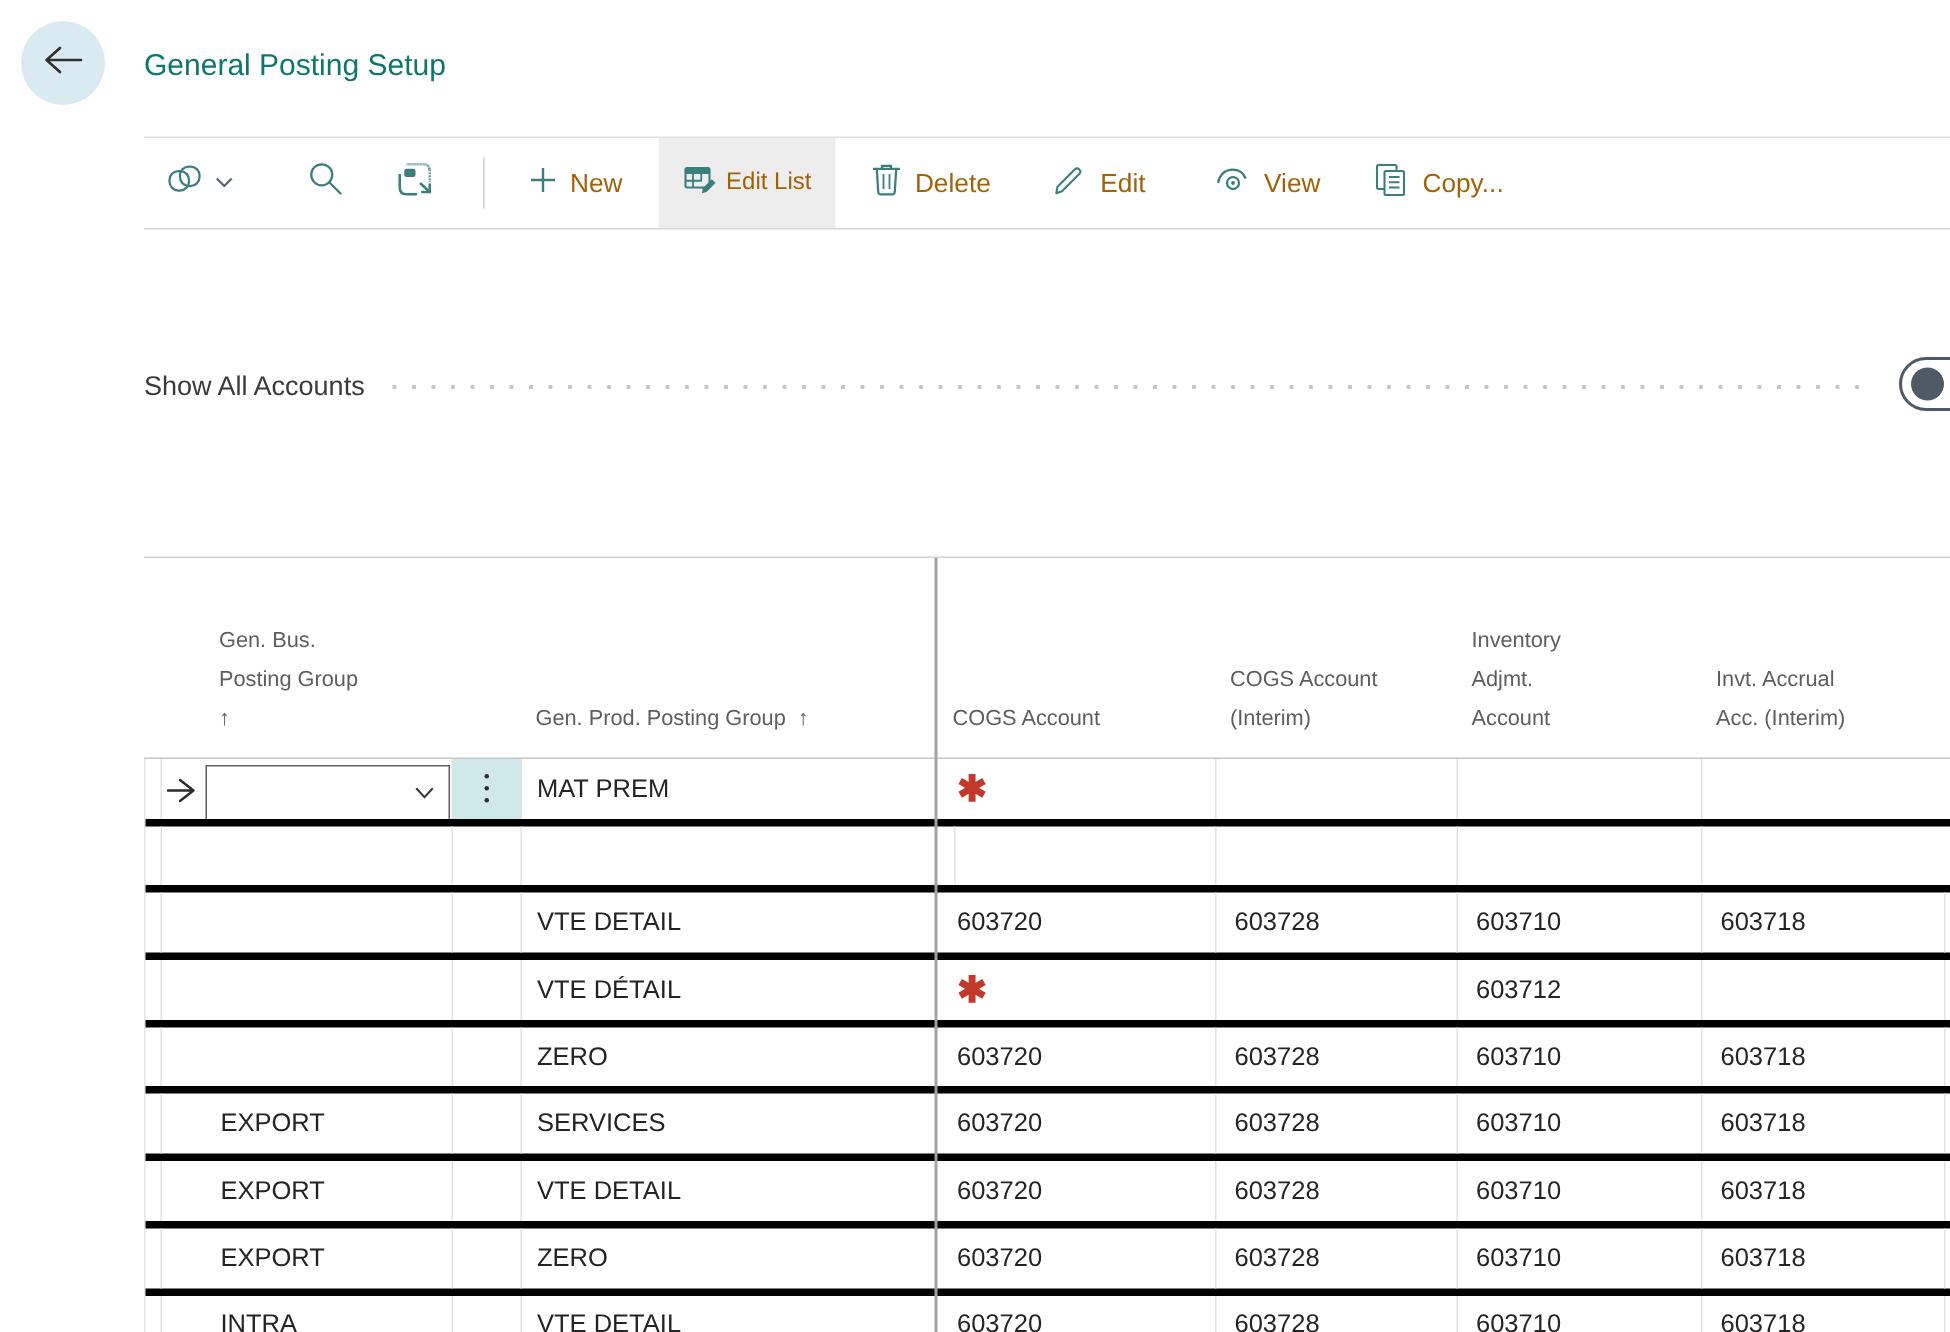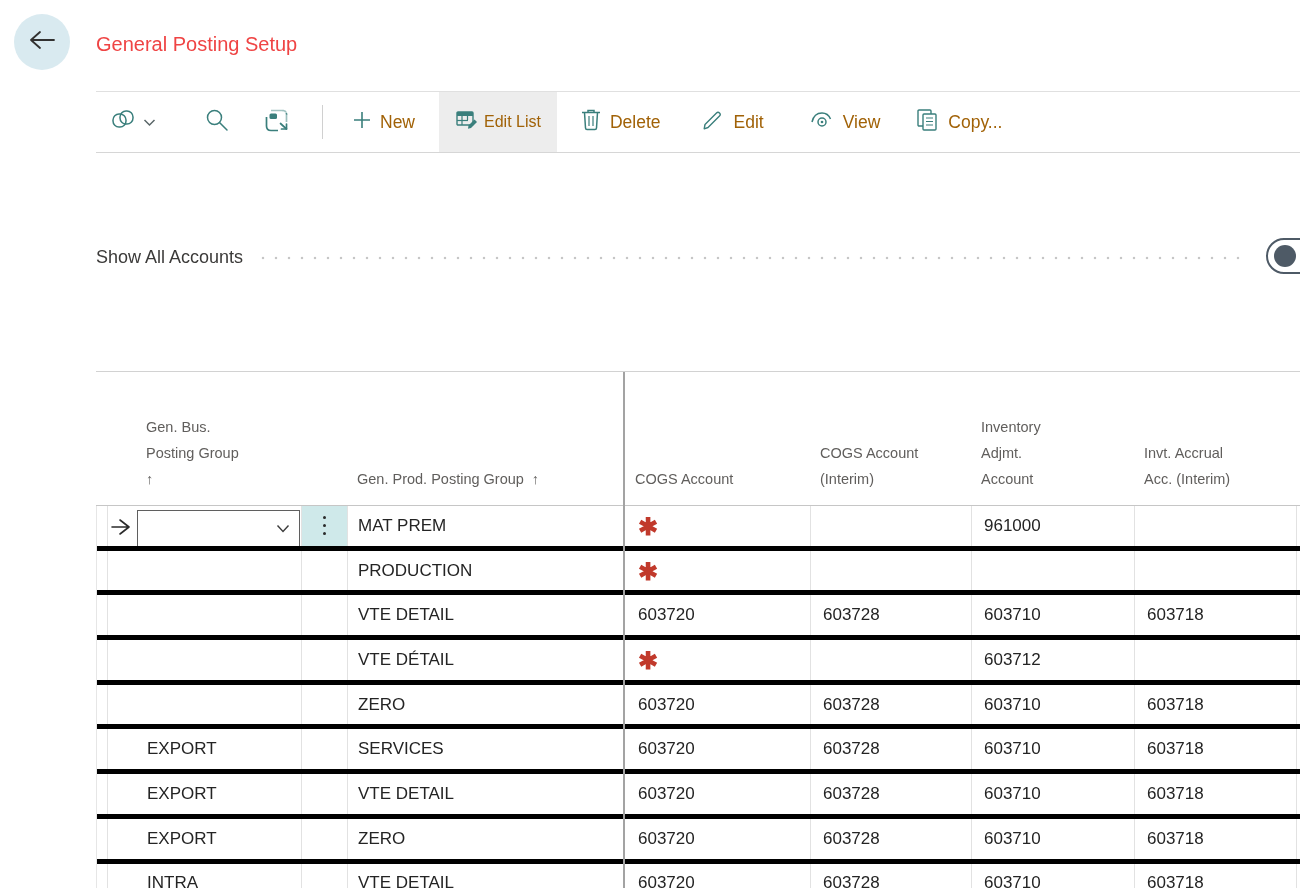--- a/index.html
+++ b/index.html
@@ -6,21 +6,21 @@
   body{
     width:1300px;height:888px;position:relative;overflow:hidden;
     background:#ffffff;font-family:"Liberation Sans", sans-serif;
     -webkit-font-smoothing:antialiased;color:#323130;
   }
   
   .back-btn{
     position:absolute;left:14px;top:14px;width:56px;height:56px;border-radius:50%;
     background:#d9eaf0;display:flex;align-items:center;justify-content:center;cursor:pointer;
   }
-  .page-title{position:absolute;left:96px;top:33px;font-size:20px;color:#ef4444;}
+  .page-title{position:absolute;left:96px;top:33px;font-size:20px;color:#0f766e;}
   
   .toolbar{
     position:absolute;left:96px;top:91px;width:1204px;height:62px;box-sizing:border-box;
     border-top:1px solid #e0e0e0;border-bottom:1px solid #d6d6d6;
     display:flex;align-items:center;white-space:nowrap;
   }
   .tb-btn{display:flex;align-items:center;gap:9px;font-size:17.5px;color:#323130;cursor:pointer;}
   .tb-icon-btn{display:flex;align-items:center;cursor:pointer;}
   .tb-label{color:#a16207;}
   .tb-divider{width:1px;height:34px;background:#d0d0d0;margin-left:32px;}
@@ -256,30 +256,28 @@
         <span class="dots">
             <i></i>
             <i></i>
             <i></i>
           </span>
       </div>
       <div class="cell c-genprod">MAT PREM</div>
       <div class="cell"></div>
       <div class="cell c-num vline req">✱</div>
       <div class="cell c-num vline"></div>
-      <div class="cell c-num vline">961000</div>
       <div class="cell c-num vline"></div>
       <div class="cell"></div>
     </div>
 
     <div class="row gridcols">
       <div class="cell vline"></div>
       <div class="cell c-main vline"></div>
       <div class="cell c-kebab vline"></div>
-      <div class="cell c-genprod">PRODUCTION</div>
       <div class="cell"></div>
       <div class="cell c-num vline req">✱</div>
       <div class="cell c-num vline"></div>
       <div class="cell c-num vline"></div>
       <div class="cell c-num vline"></div>
       <div class="cell"></div>
     </div>
 
     <div class="row gridcols">
       <div class="cell vline"></div>

